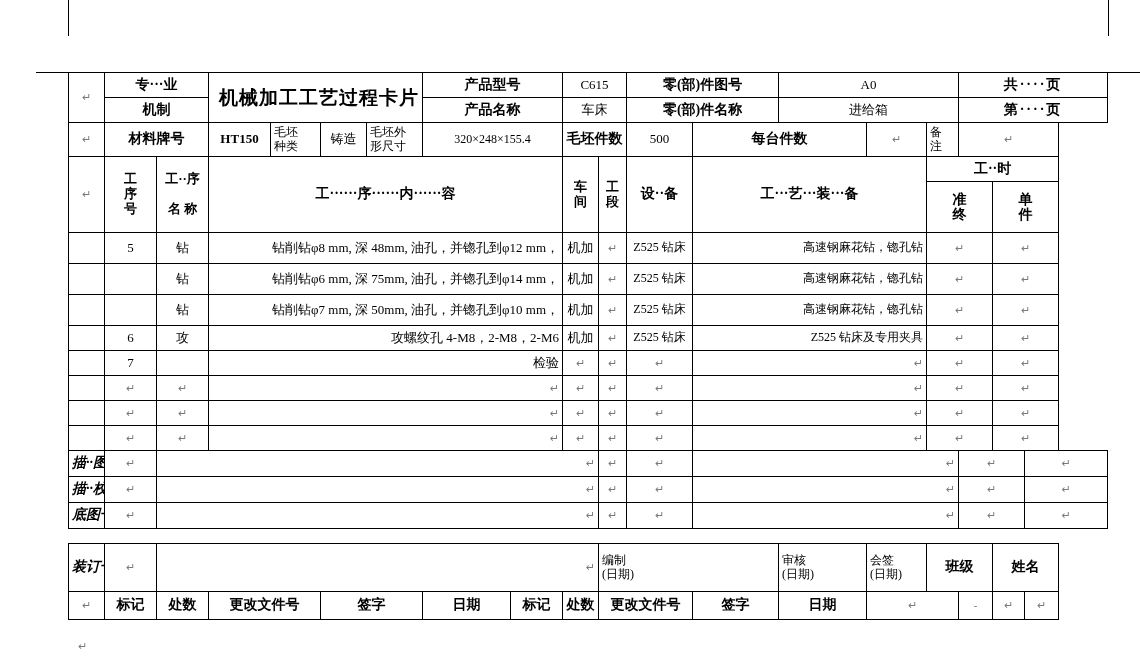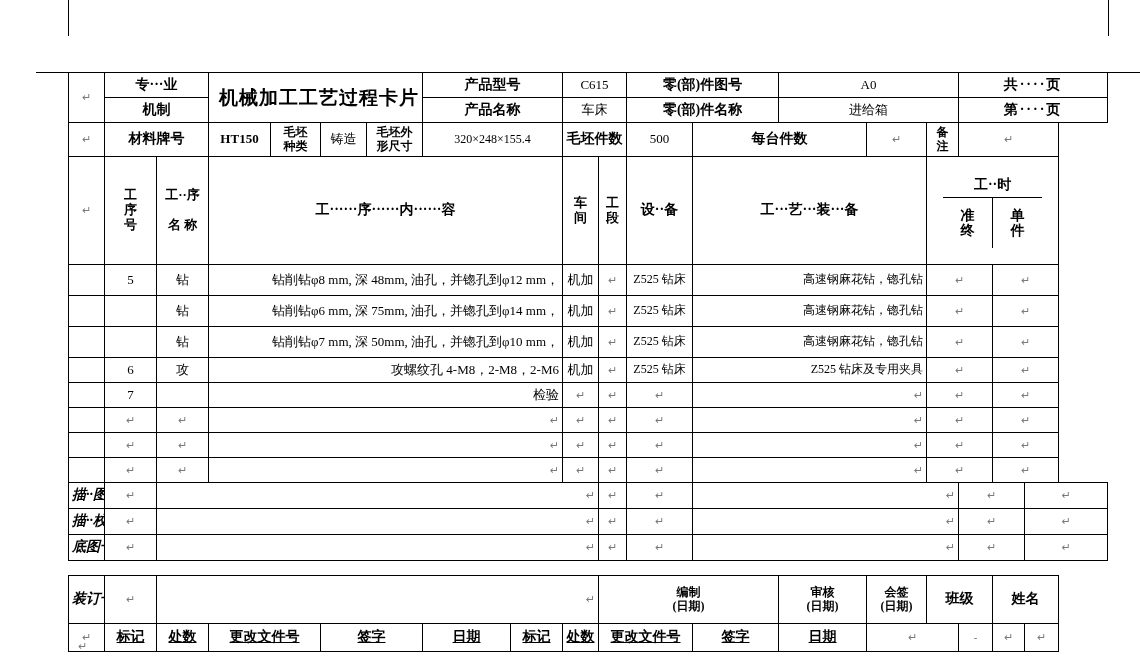--- a/index.html
+++ b/index.html
@@ -66,23 +66,23 @@
     font-size: 13px;
     line-height: 1.05;
     text-align: center;
     white-space: normal;
   }
   .para {
     color: #7a7a7a;
     font-size: 11px;
     font-family: "Liberation Sans", sans-serif;
   }
-  .underline { text-decoration: underline; }
+  .underline { }
   .nowrap { white-space: nowrap; }
-  .twoline { white-space: normal; line-height: 1.1; font-weight: bold; text-align: center; }
+  .twoline { white-space: normal; line-height: 1.1; font-weight: normal; }
   .gap { height: 10px; border: none !important; }
   .footer-label { font-weight: bold; text-align: center; font-style: italic; }
   .dots { letter-spacing: 2px; }
   .mark-end { position:absolute; left: 78px; top: 640px; }
 </style>
 </head>
 <body>
 
 <div class="guide guide-v-left"></div>
 <div class="guide guide-v-right"></div>
@@ -153,21 +153,21 @@
 
     <tr style="height:76px">
       <td class="c para">↵</td>
       <td class="vert">工<br>序<br>号</td>
       <td class="vert">工··序<br><br>名  称</td>
       <td colspan="6" class="c hdr">工······序······内······容</td>
       <td class="vert">车<br>间</td>
       <td class="vert">工<br>段</td>
       <td class="c hdr">设··备</td>
       <td colspan="3" class="c hdr">工···艺···装···备</td>
-      <td colspan="4" class="c hdr" style="padding:16px">
+      <td colspan="4" class="c hdr" style="padding:0">
         <div style="border-bottom:1px solid #000;height:24px;line-height:24px;">工··时</div>
         <div style="display:flex;height:50px;">
           <div style="flex:1;border-right:1px solid #000;display:flex;align-items:center;justify-content:center;line-height:1.1;">准<br>终</div>
           <div style="flex:1;display:flex;align-items:center;justify-content:center;line-height:1.1;">单<br>件</div>
         </div>
       </td>
     </tr>
 
     <tr style="height:31px">
       <td class="c para"></td>

